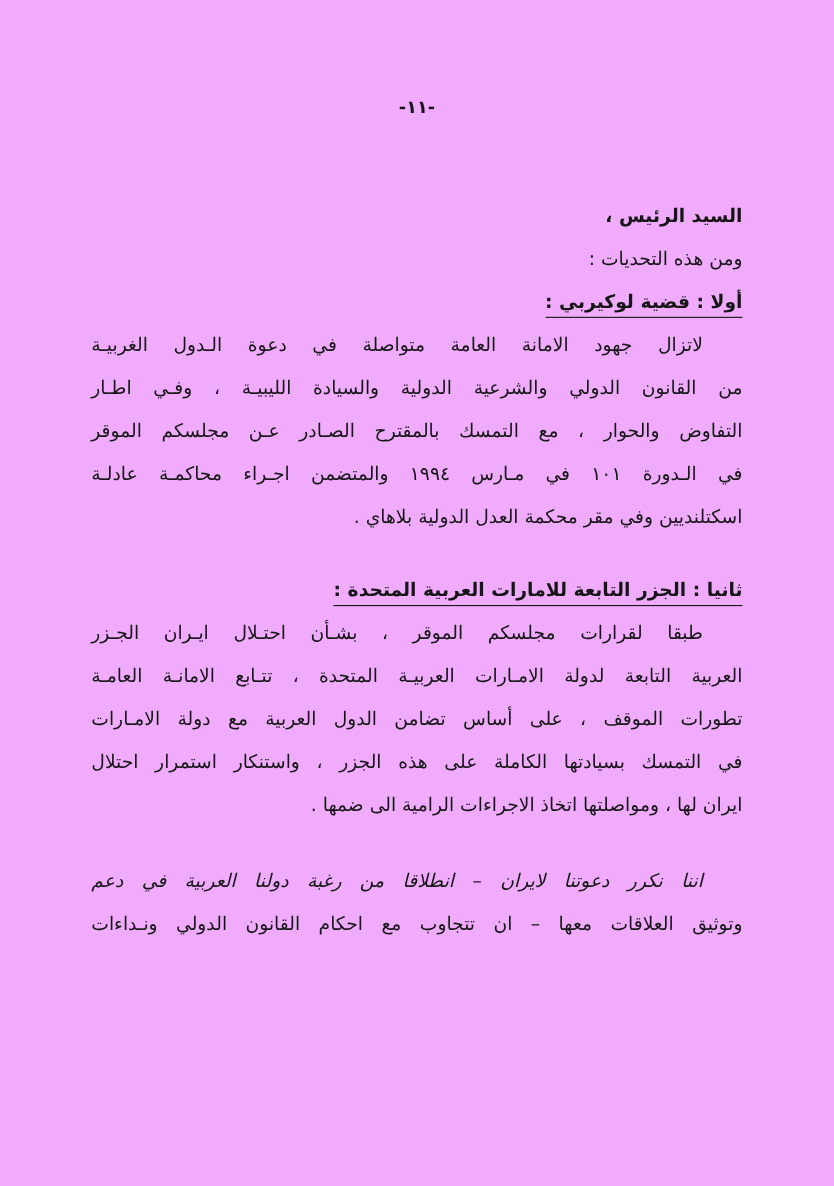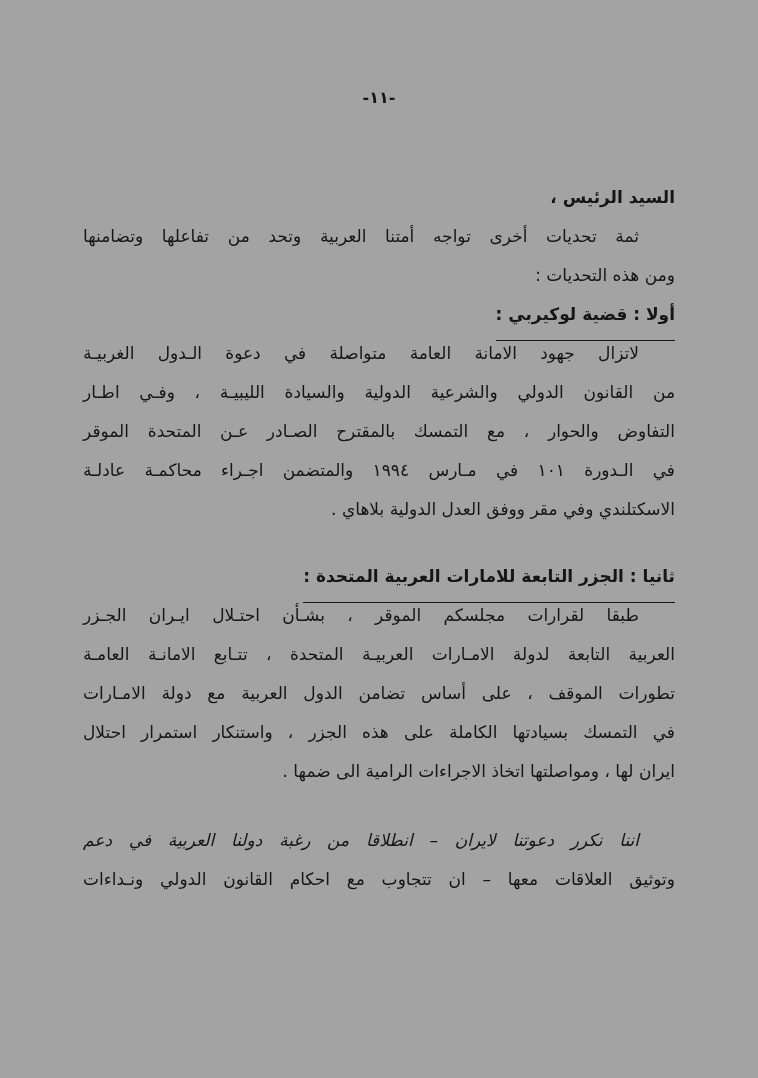--- a/index.html
+++ b/index.html
@@ -5,21 +5,21 @@
   html, body {
     margin: 0;
     padding: 0;
     background: #ffffff;
   }
   .page {
     position: relative;
     width: 758px;
     height: 1078px;
     margin: 0 auto;
-    background: #a3a3a3;
+    background: #f0abfc;
     color: #161616;
     font-family: "DejaVu Sans", sans-serif;
     overflow: hidden;
   }
   .page-number {
     position: absolute;
     top: 88px;
     left: 0;
     right: 0;
     text-align: center;
@@ -50,52 +50,51 @@
     padding-right: 36px;
   }
   .bold {
     font-weight: bold;
   }
   .heading {
     font-weight: bold;
   }
   .heading .u {
     border-bottom: 1.5px solid currentColor;
-    padding-bottom: 16px;
+    padding-bottom: 3px;
   }
   .gap-lg {
     margin-top: 28px;
   }
   .gap-xl {
     margin-top: 30px;
     font-style: italic;
   }
 </style>
 </head>
 <body>
 
 <div class="page">
 
   <div class="page-number">-١١-</div>
 
   <main class="content">
 
     <p class="line bold">السيد الرئيس ،</p>
 
-    <p class="line indent justify">ثمة تحديات أخرى تواجه أمتنا العربية وتحد من تفاعلها وتضامنها</p>
 
     <p class="line">ومن هذه التحديات :</p>
 
     <p class="line heading"><span class="u">أولا : قضية لوكيربي :</span></p>
 
     <p class="line indent justify">لاتزال جهود الامانة العامة  متواصلة في دعوة الـدول الغربيـة</p>
     <p class="line justify">من القانون الدولي والشرعية الدولية والسيادة الليبيـة ، وفـي اطـار</p>
-    <p class="line justify">التفاوض والحوار ، مع التمسك بالمقترح  الصـادر عـن المتحدة الموقر</p>
+    <p class="line justify">التفاوض والحوار ، مع التمسك بالمقترح  الصـادر عـن مجلسكم الموقر</p>
     <p class="line justify">في الـدورة ١٠١ في مـارس ١٩٩٤ والمتضمن اجـراء محاكمـة عادلـة</p>
-    <p class="line">الاسكتلندي وفي مقر ووفق العدل الدولية بلاهاي .</p>
+    <p class="line">اسكتلنديين وفي مقر محكمة العدل الدولية بلاهاي .</p>
 
     <p class="line heading gap-lg"><span class="u">ثانيا : الجزر التابعة للامارات العربية المتحدة :</span></p>
 
     <p class="line indent justify">طبقا لقرارات مجلسكم الموقر ، بشـأن احتـلال ايـران الجـزر</p>
     <p class="line justify">العربية التابعة لدولة الامـارات العربيـة المتحدة ، تتـابع الامانـة العامـة</p>
     <p class="line justify">تطورات الموقف ، على أساس تضامن الدول العربية مع دولة الامـارات</p>
     <p class="line justify">في التمسك بسيادتها الكاملة على هذه الجزر ، واستنكار استمرار احتلال</p>
     <p class="line">ايران لها ، ومواصلتها اتخاذ الاجراءات الرامية الى ضمها .</p>
 
     <p class="line indent justify gap-xl">اننا نكرر دعوتنا لايران – انطلاقا من رغبة دولنا العربية في دعم</p>

